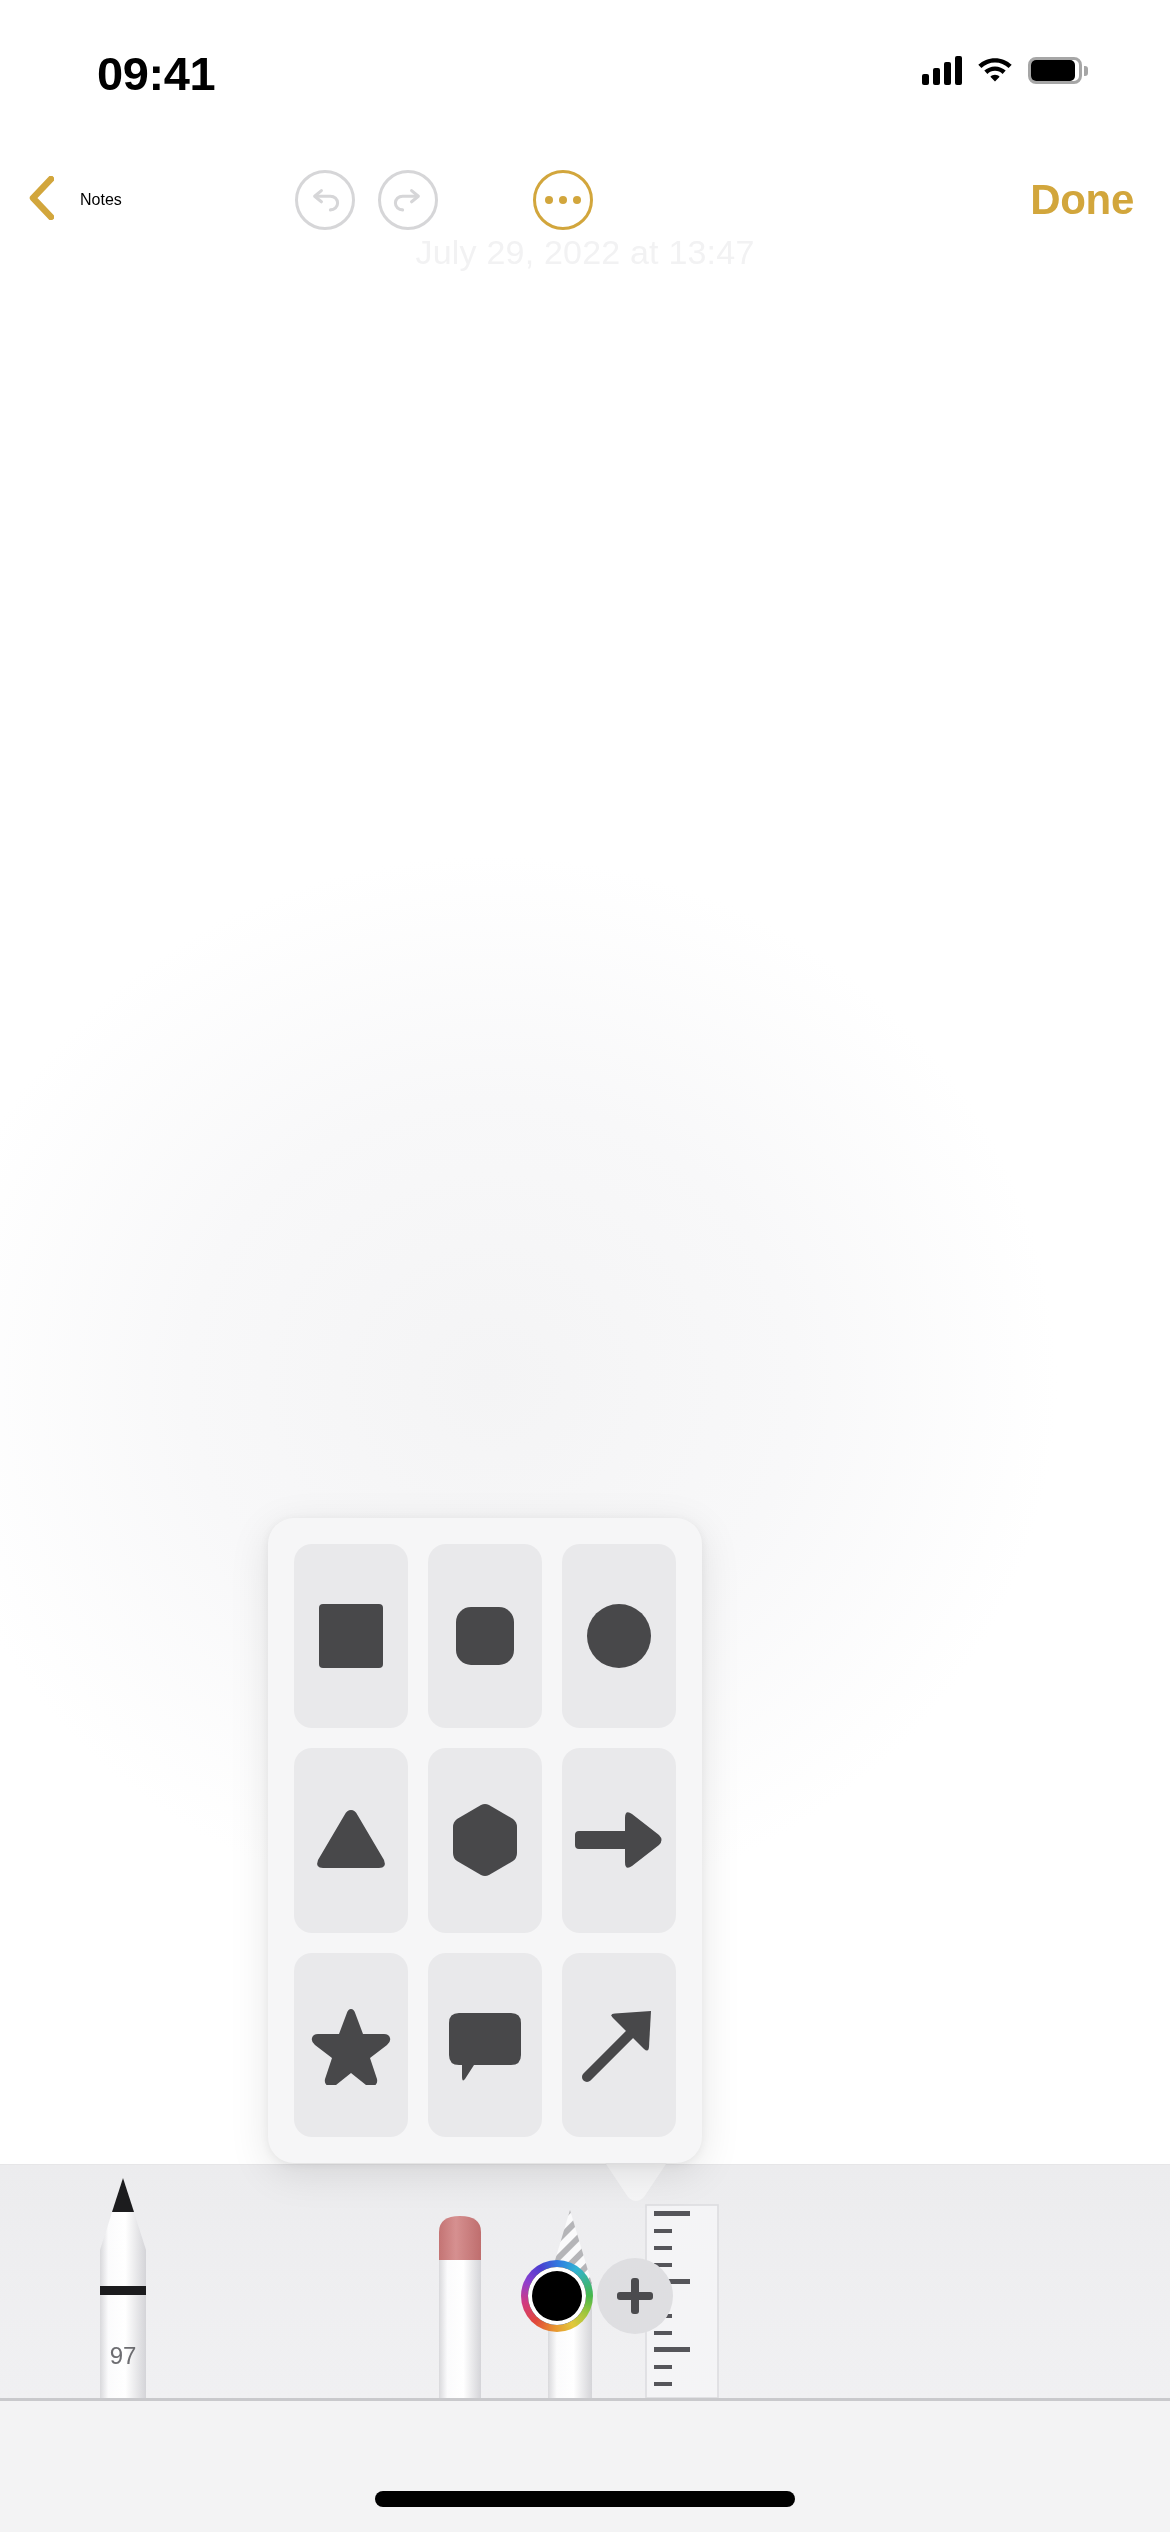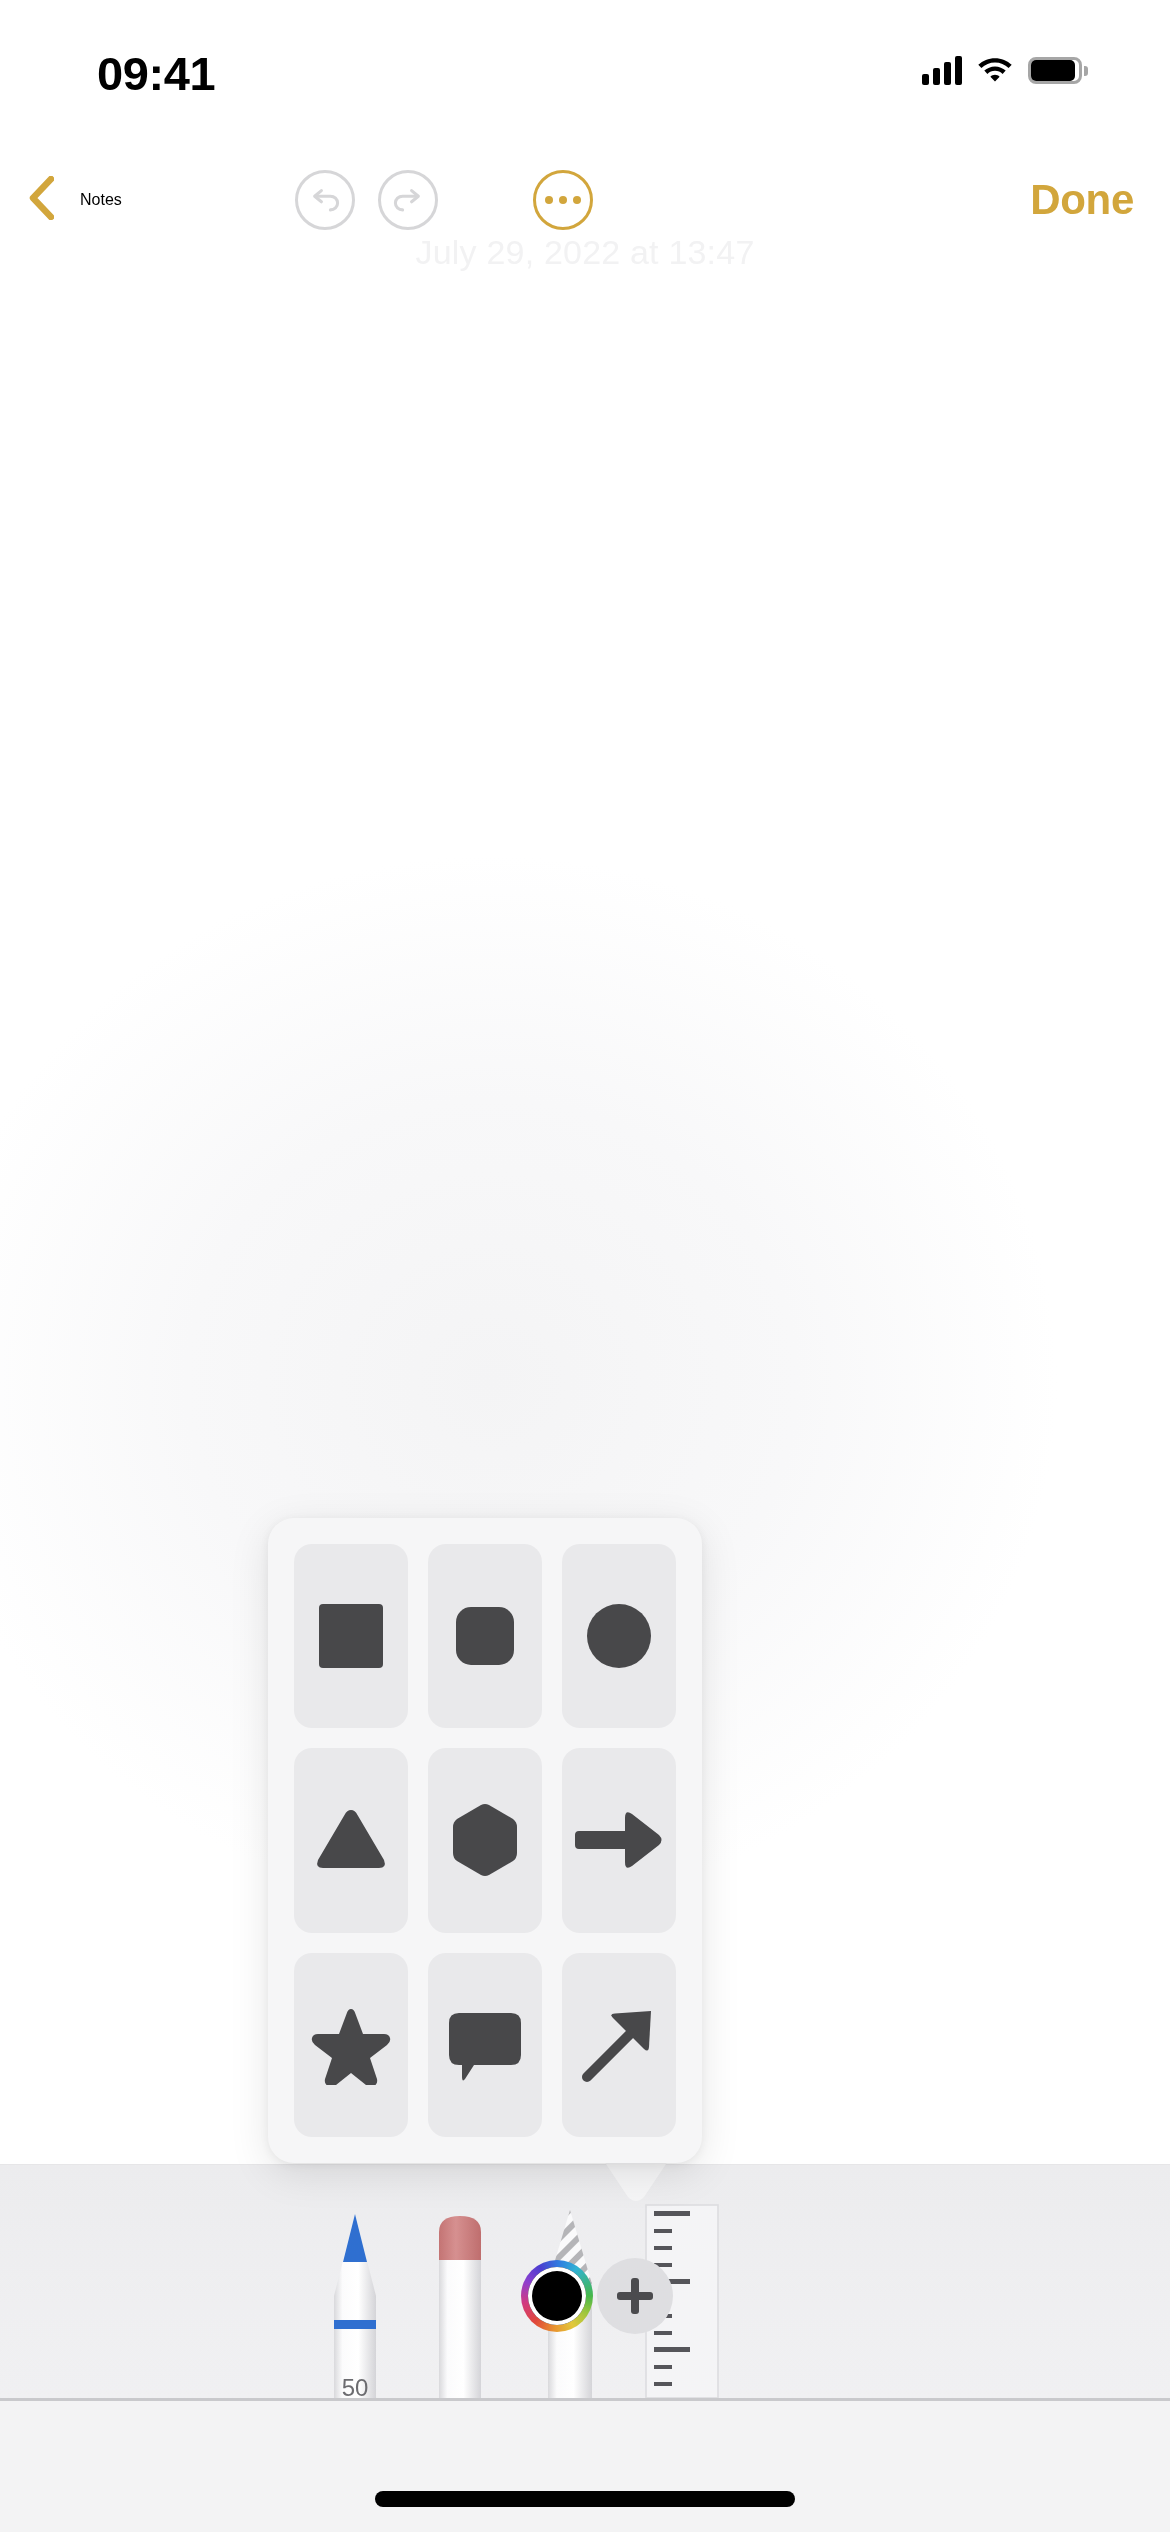--- a/index.html
+++ b/index.html
@@ -418,38 +418,38 @@
           <path d="M74 8 L72 44 Q71.5 50 67 46 L36 15 Q32 11 38 10.5 Z" fill="#48484A"></path>
         </svg>
       </span>
     </div>
 
   </div>
 </div>
 
 <div id="tool-palette">
 
-
-
-  <div class="tool" style="left:300px; width:110px; height:196px;">
-    <svg width="110" height="196" viewBox="0 0 110 196">
+  <div class="tool" style="left:78px; width:90px; height:230px;">
+    <svg width="90" height="230" viewBox="0 0 90 230">
       <defs>
-        <linearGradient id="bodyG3" x1="0" y1="0" x2="1" y2="0">
+        <linearGradient id="bodyG" x1="0" y1="0" x2="1" y2="0">
           <stop offset="0%" stop-color="#D9D9DC"></stop>
-            <stop offset="20%" stop-color="#FBFBFC"></stop>
-          <stop offset="58%" stop-color="#FFFFFF"></stop>
+            <stop offset="18%" stop-color="#FBFBFC"></stop>
+          <stop offset="55%" stop-color="#FFFFFF"></stop>
             <stop offset="100%" stop-color="#D4D4D8"></stop>
         </linearGradient>
       </defs>
-      <path d="M55 12 L76 94 V196 H34 V94 Z" fill="url(#bodyG3)"></path>
-      <path d="M55 12 L67 60 H43 Z" fill="#2F6FD0"></path>
-      <rect x="34" y="118" width="42" height="9" fill="#2F6FD0"></rect>
+      <path d="M45 10 L68 82 V230 H22 V82 Z" fill="url(#bodyG)"></path>
+      <path d="M45 10 L56 44 H34 Z" fill="#1C1C1E"></path>
+      <rect x="22" y="118" width="46" height="9" fill="#1C1C1E"></rect>
     </svg>
-    <div class="tool-num" style="bottom:-4px;">50</div>
-  </div>
+    <div class="tool-num">97</div>
+  </div>
+
+
 
   <div class="tool" style="left:415px; width:90px; height:196px;">
     <svg width="90" height="196" viewBox="0 0 90 196">
       <defs>
         <linearGradient id="bodyG4" x1="0" y1="0" x2="1" y2="0">
           <stop offset="0%" stop-color="#D9D9DC"></stop>
             <stop offset="20%" stop-color="#FBFBFC"></stop>
           <stop offset="58%" stop-color="#FFFFFF"></stop>
             <stop offset="100%" stop-color="#D4D4D8"></stop>
         </linearGradient>

